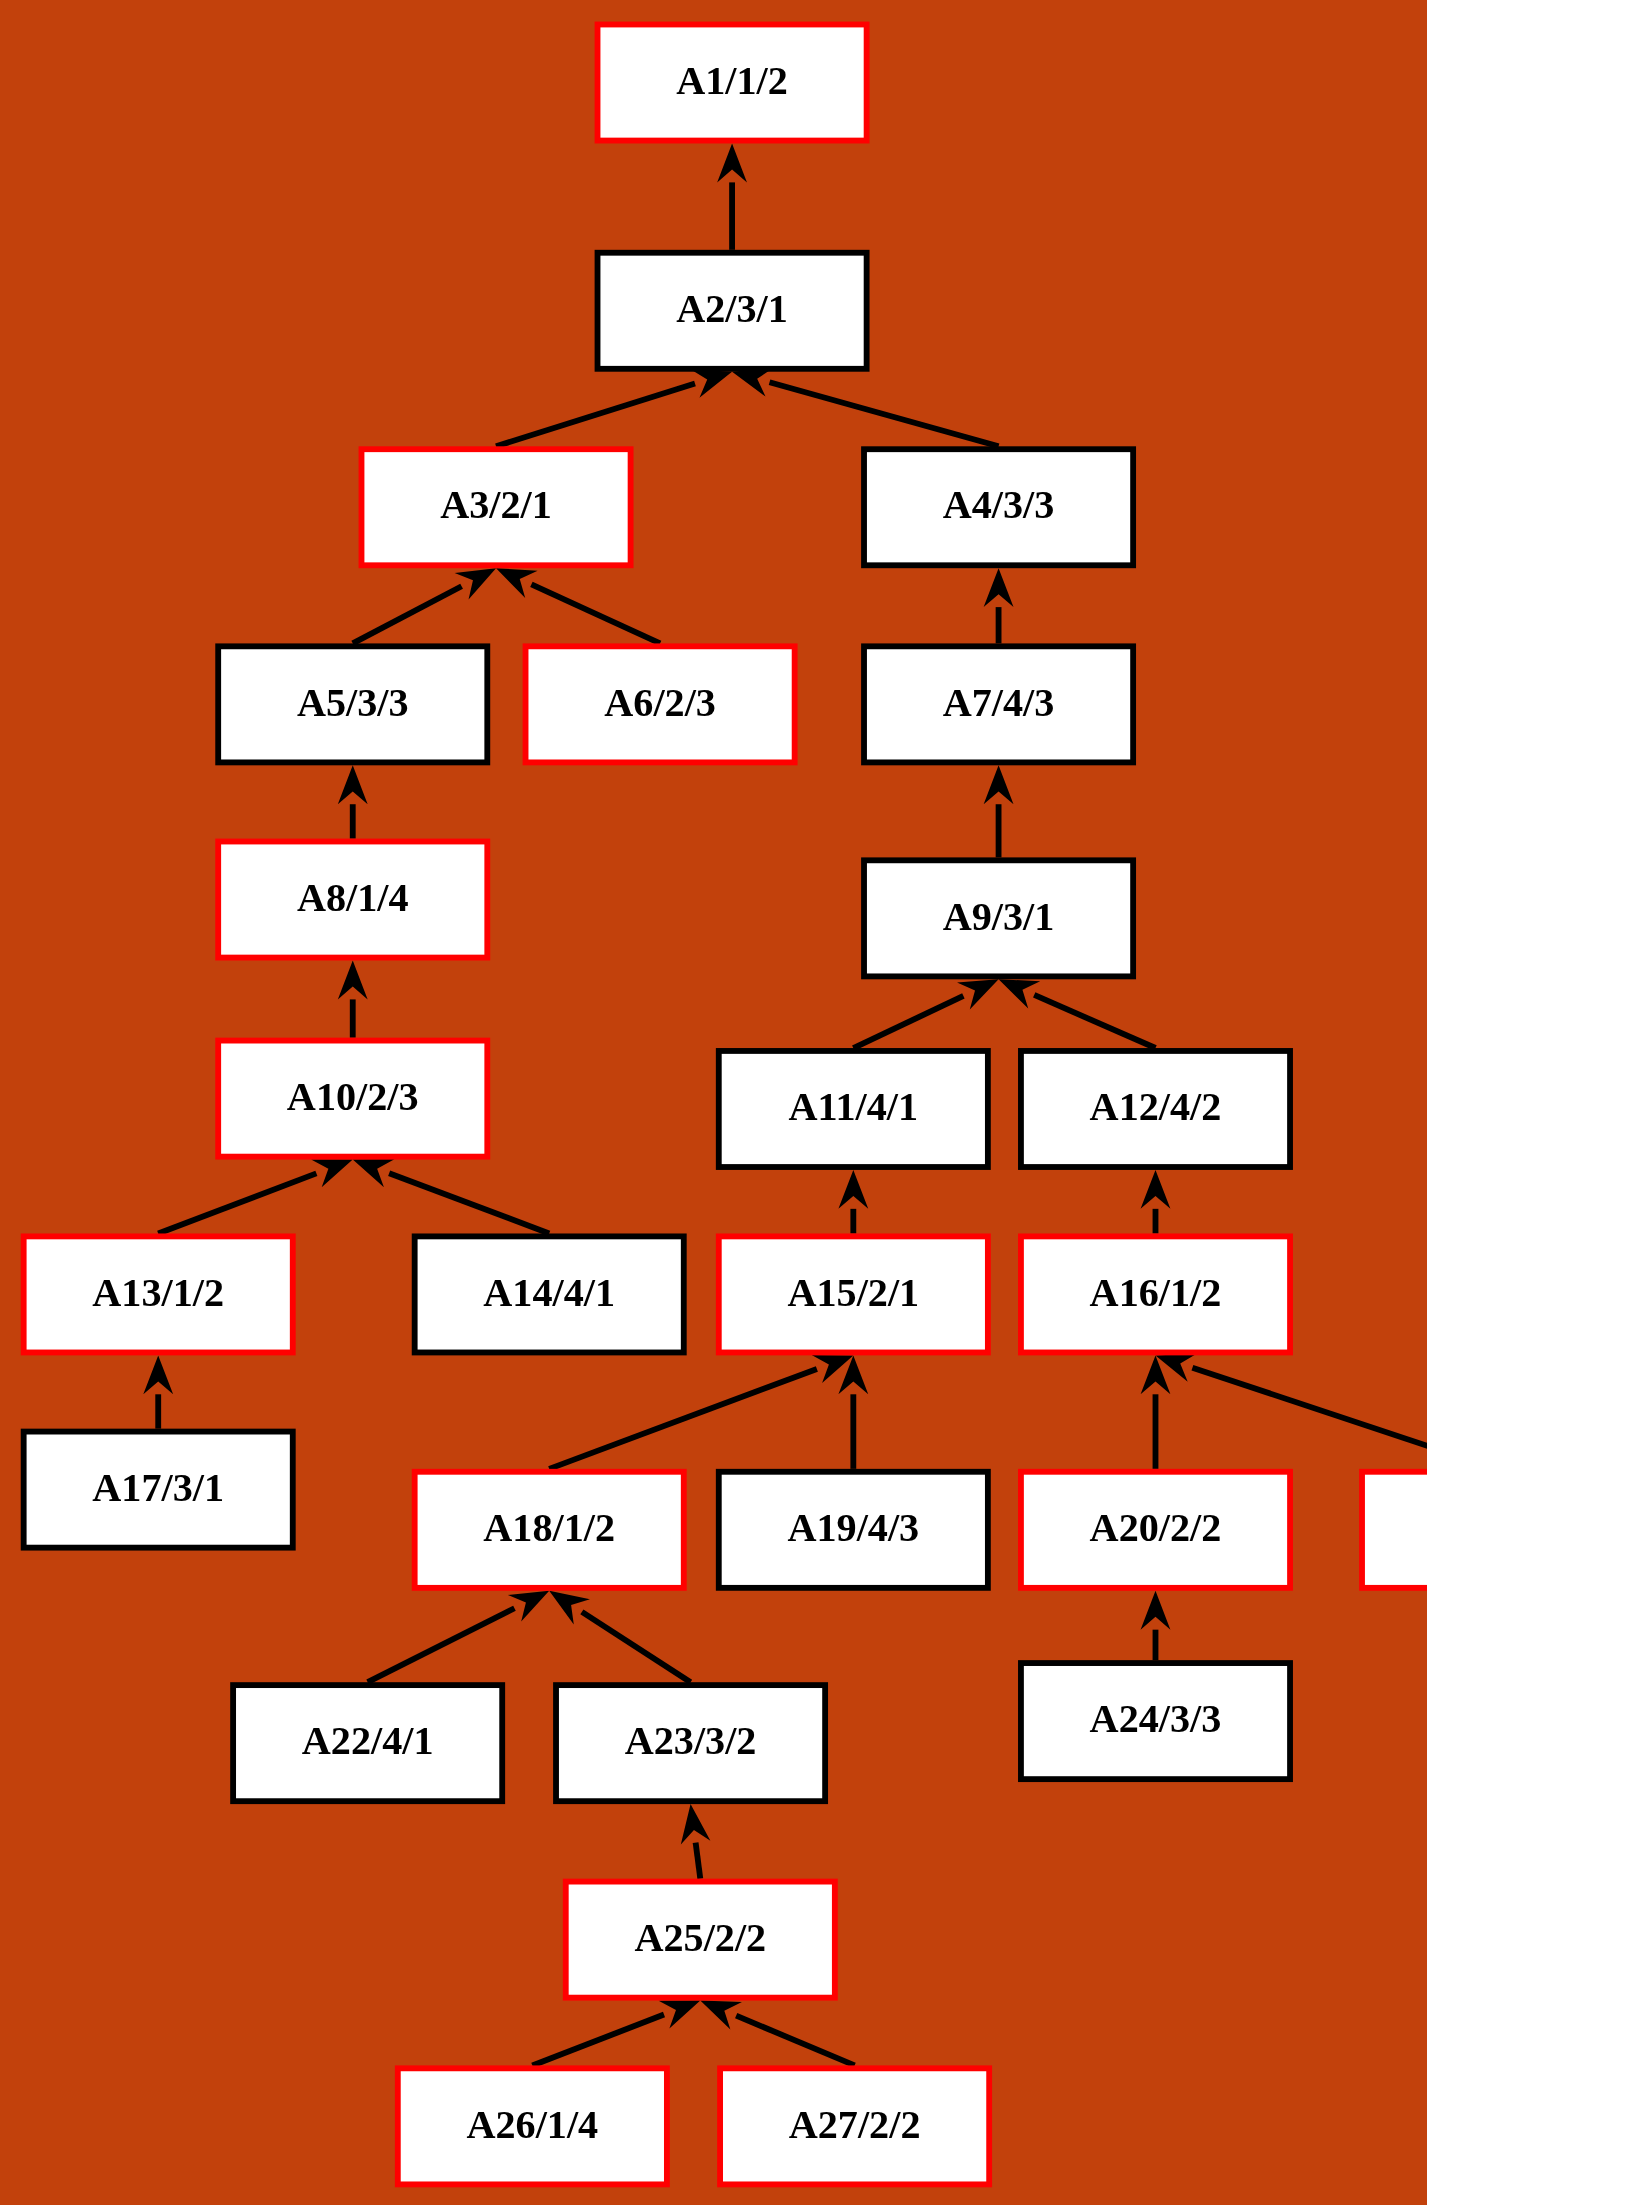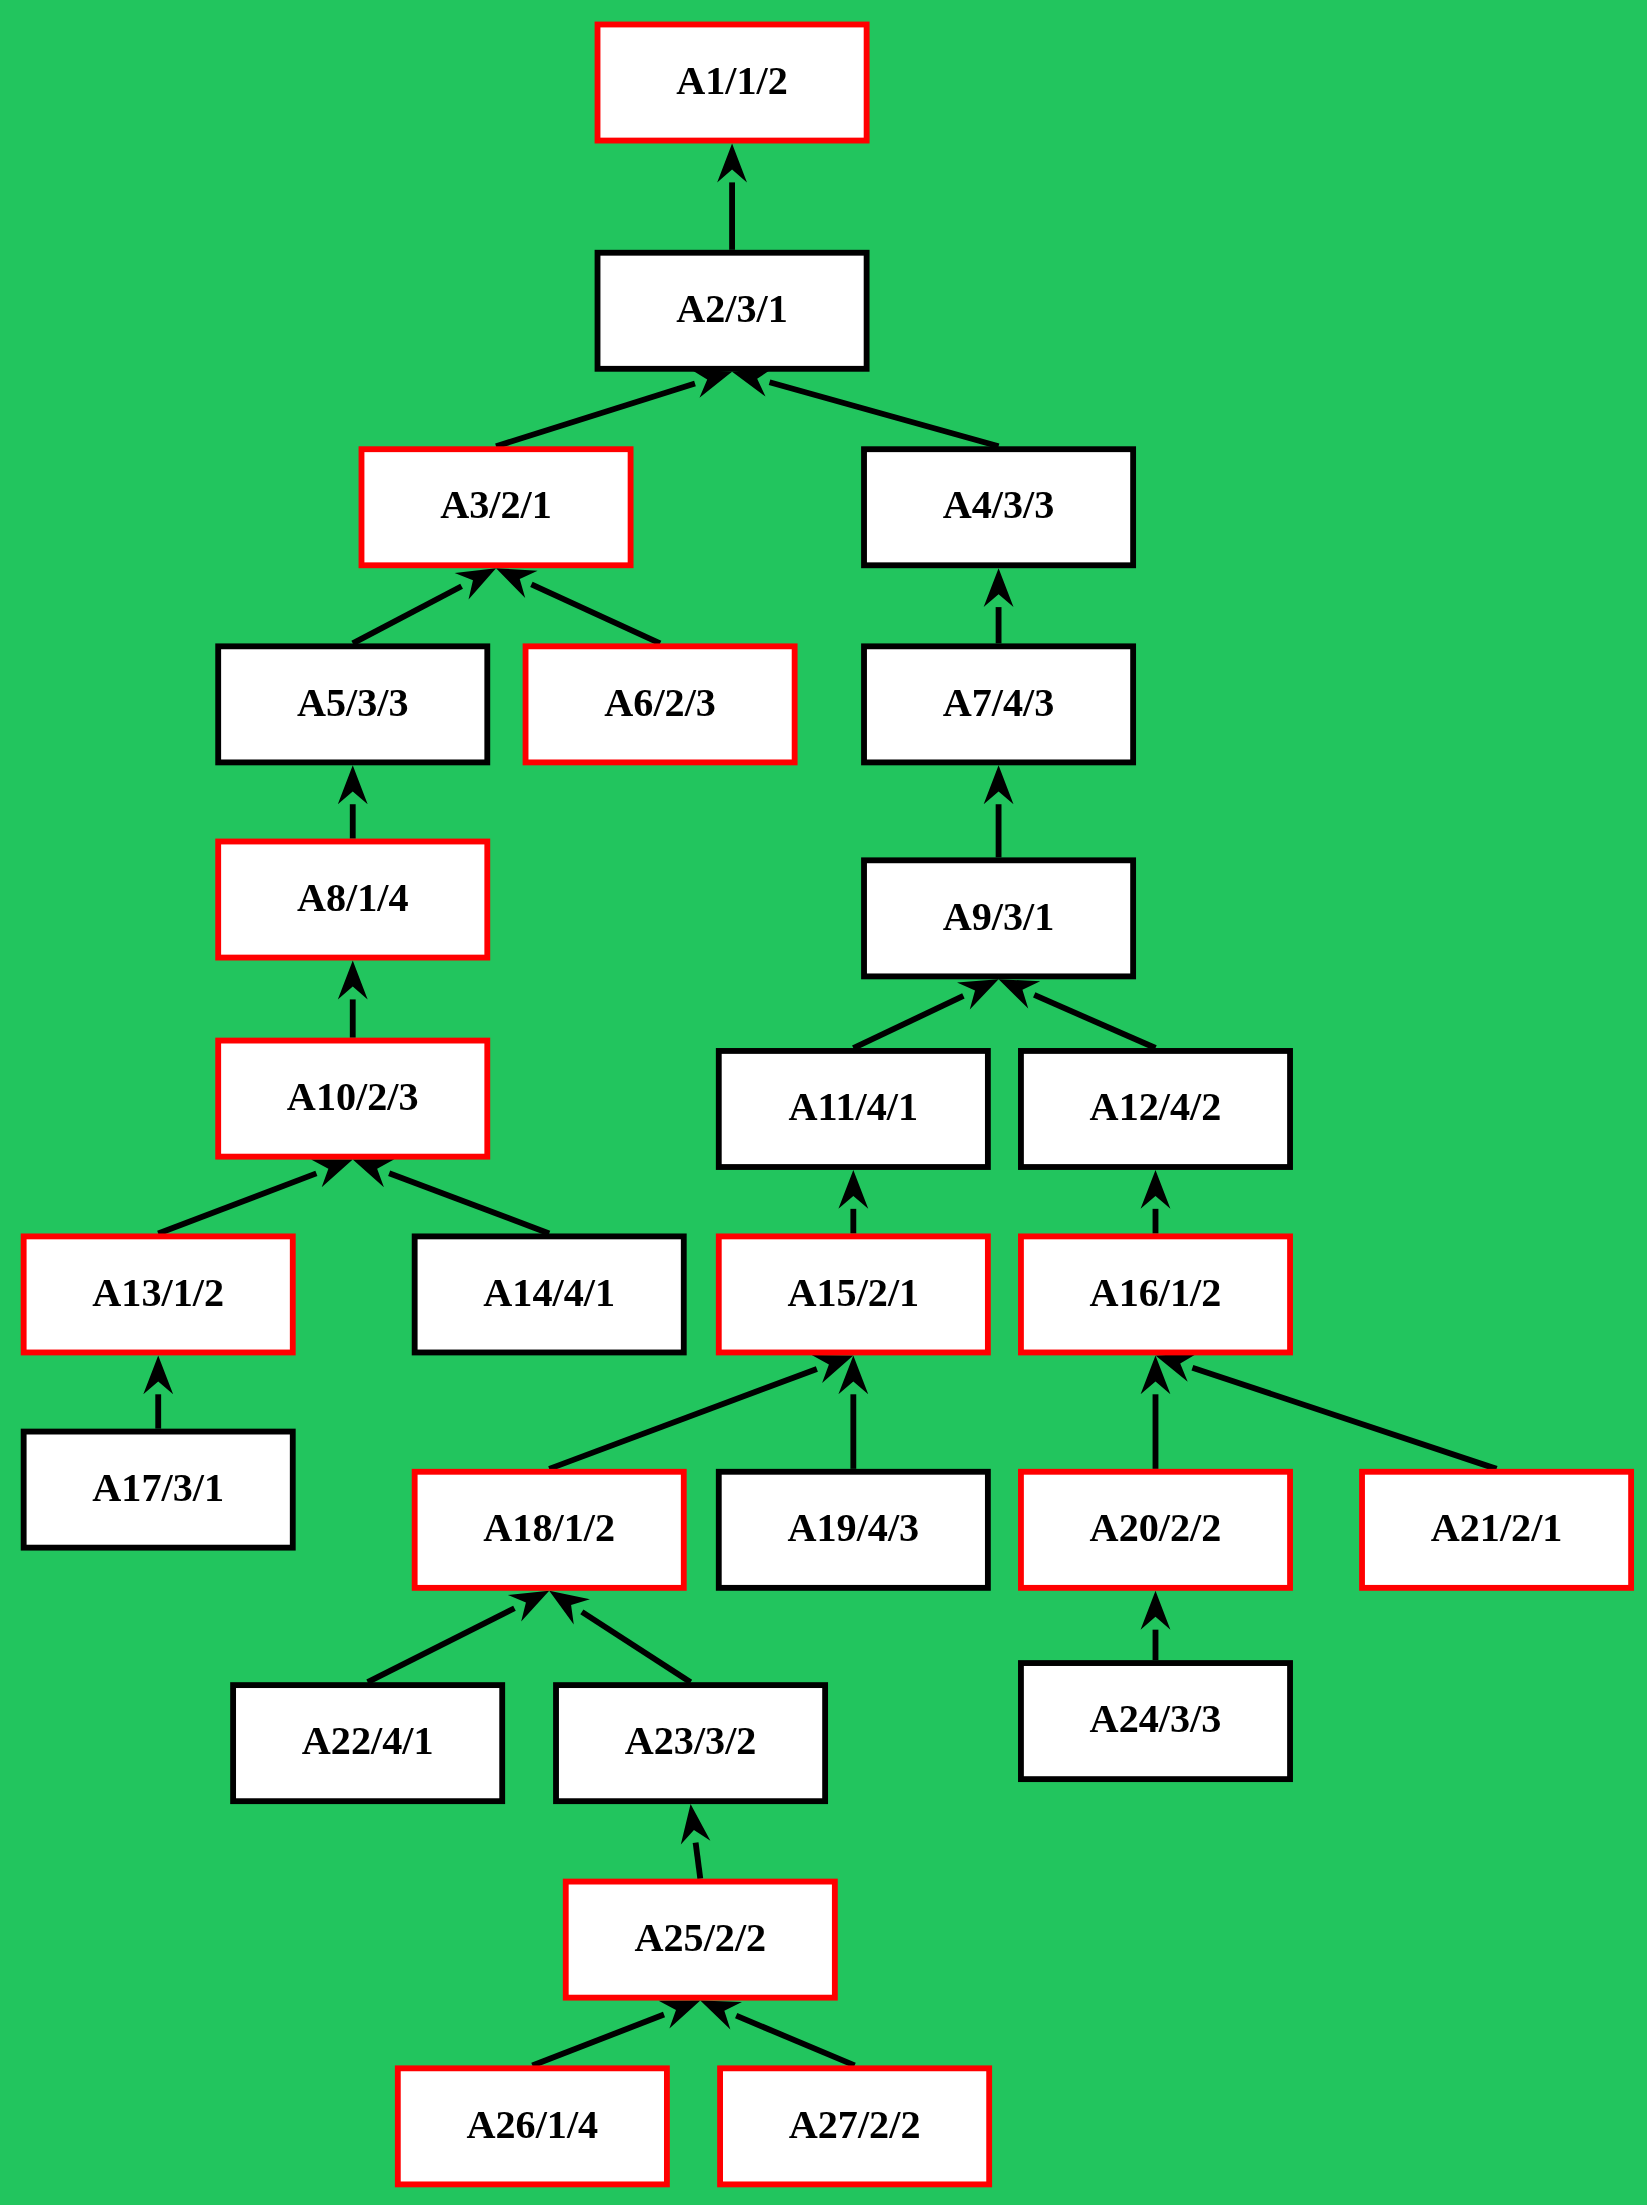--- a/index.html
+++ b/index.html
@@ -2,23 +2,23 @@
 <html style="font-size:10.4px"><head>
 <meta charset="utf-8">
 <style>
   html, body {
     margin: 0;
     padding: 0;
     background: #ffffff;
   }
   #stage {
     position: relative;
-    width: 1647px;
+    width: 1427px;
     height: 2205px;
-    background: #22c55e;
+    background: #c2410c;
     font-family: "Liberation Serif", "DejaVu Serif", serif;
     overflow: hidden;
   }
   #graph-svg {
     position: absolute;
     left: 0;
     top: 0;
     width: 1647px;
     height: 2205px;
   }

